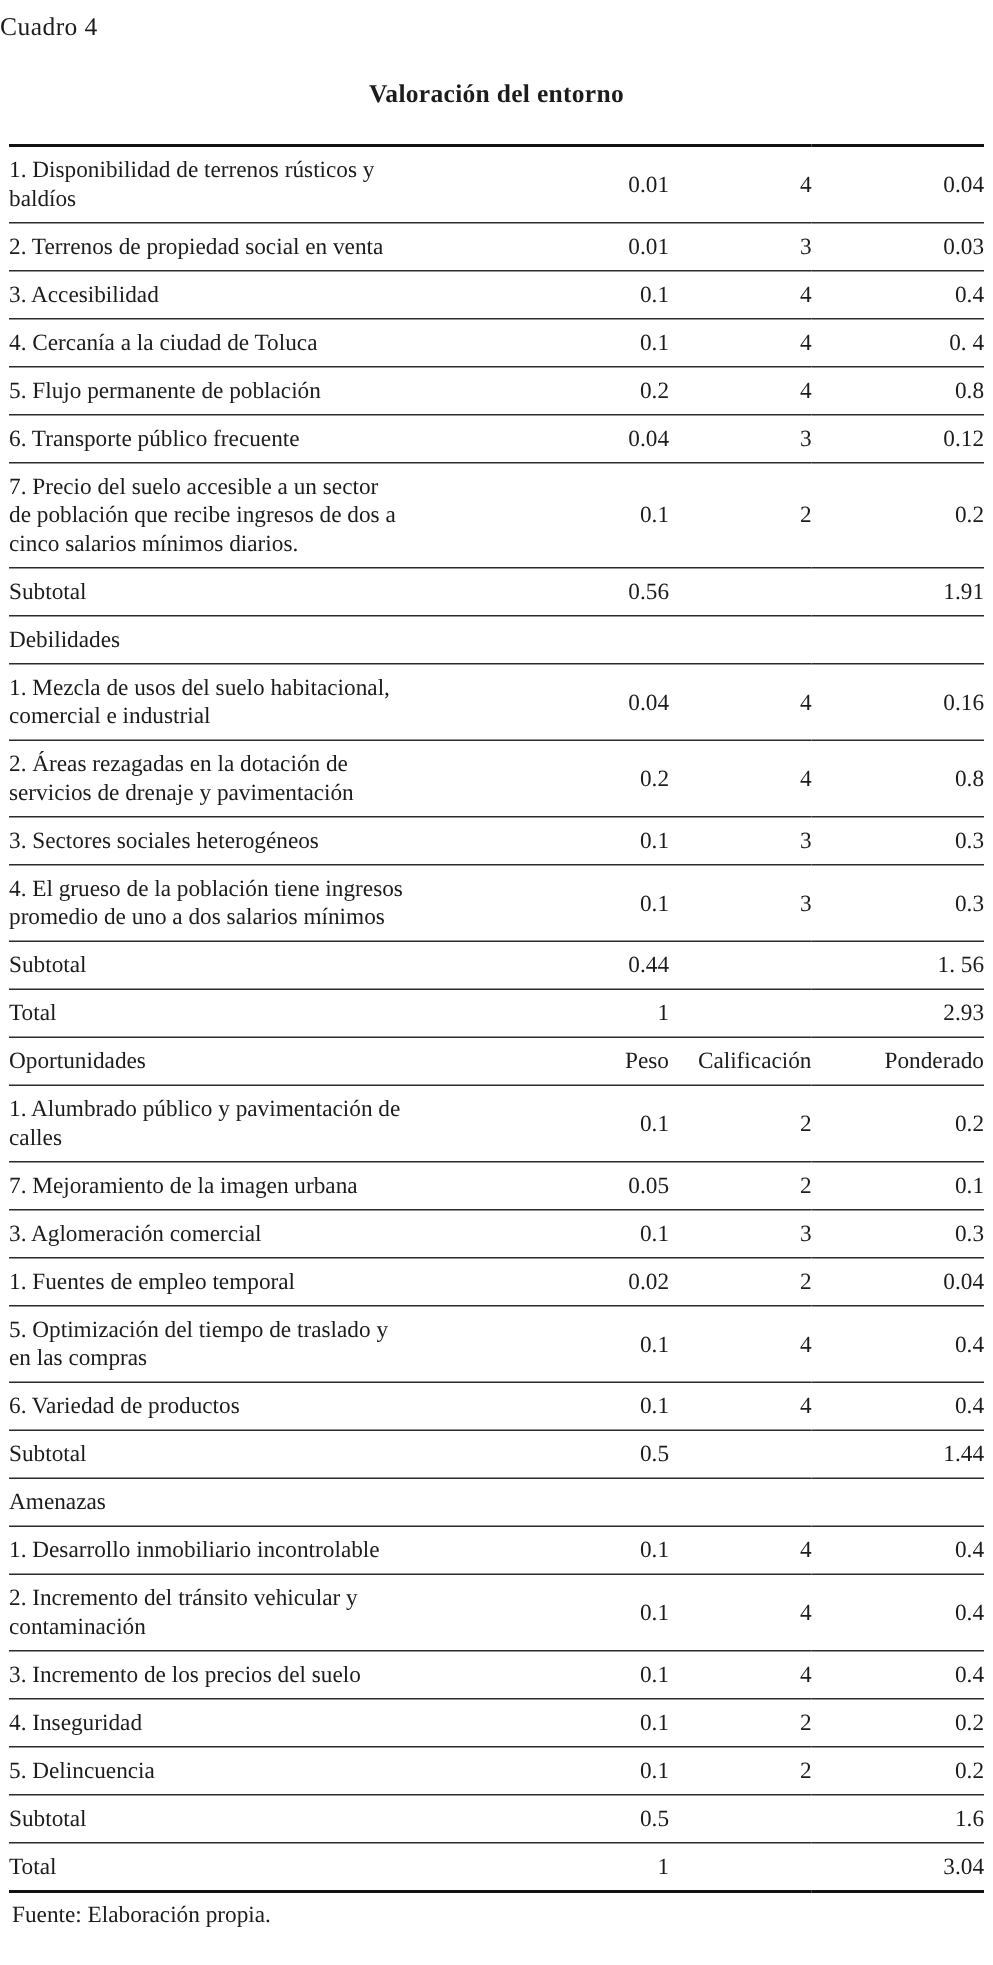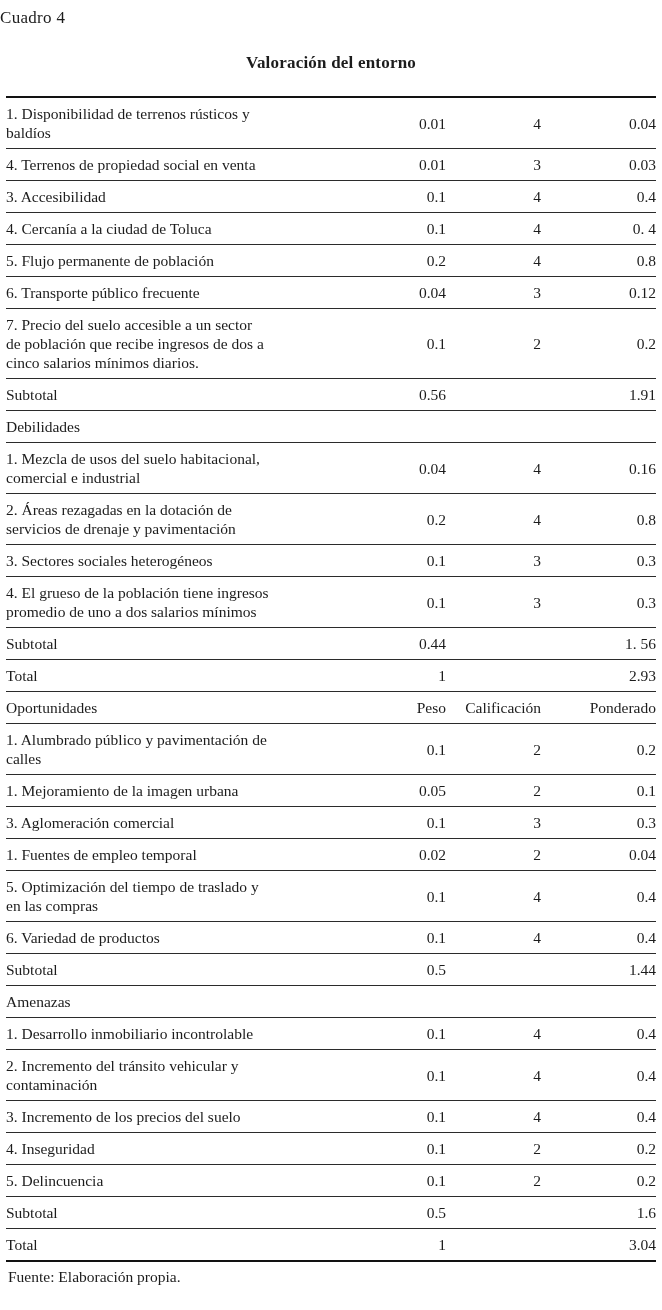--- a/index.html
+++ b/index.html
@@ -89,21 +89,21 @@
   <table class="valuation">
     <tbody>
         <tr class="row-item">
           <td class="cell-label">1. Disponibilidad de terrenos rústicos y
 baldíos</td>
           <td class="cell-peso">0.01</td>
           <td class="cell-calif">4</td>
           <td class="cell-pond">0.04</td>
         </tr>
         <tr class="row-item">
-          <td class="cell-label">4. Terrenos de propiedad social en venta</td>
+          <td class="cell-label">2. Terrenos de propiedad social en venta</td>
           <td class="cell-peso">0.01</td>
           <td class="cell-calif">3</td>
           <td class="cell-pond">0.03</td>
         </tr>
         <tr class="row-item">
           <td class="cell-label">3. Accesibilidad</td>
           <td class="cell-peso">0.1</td>
           <td class="cell-calif">4</td>
           <td class="cell-pond">0.4</td>
         </tr>
@@ -191,21 +191,21 @@
           <td class="cell-pond">Ponderado</td>
         </tr>
         <tr class="row-item">
           <td class="cell-label">1. Alumbrado público y pavimentación de
 calles</td>
           <td class="cell-peso">0.1</td>
           <td class="cell-calif">2</td>
           <td class="cell-pond">0.2</td>
         </tr>
         <tr class="row-item">
-          <td class="cell-label">1. Mejoramiento de la imagen urbana</td>
+          <td class="cell-label">7. Mejoramiento de la imagen urbana</td>
           <td class="cell-peso">0.05</td>
           <td class="cell-calif">2</td>
           <td class="cell-pond">0.1</td>
         </tr>
         <tr class="row-item">
           <td class="cell-label">3. Aglomeración comercial</td>
           <td class="cell-peso">0.1</td>
           <td class="cell-calif">3</td>
           <td class="cell-pond">0.3</td>
         </tr>

